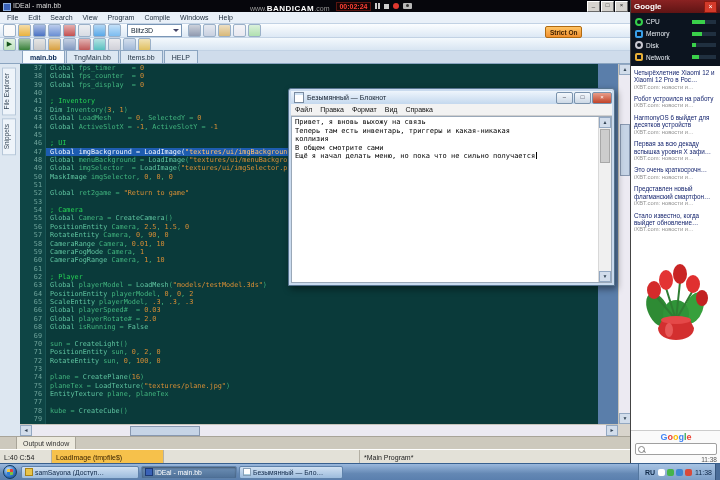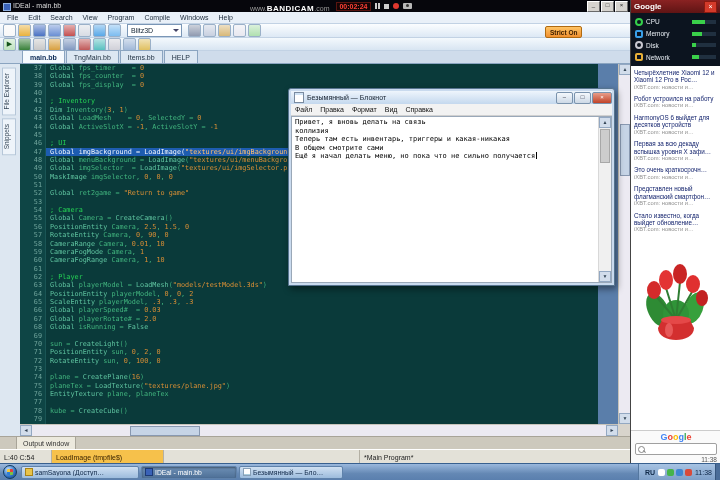--- a/index.html
+++ b/index.html
@@ -366,23 +366,23 @@
     </div>
     <div class="np-menu" id="np-menu">
         <div class="np-menu-item">Файл</div>
         <div class="np-menu-item">Правка</div>
         <div class="np-menu-item">Формат</div>
         <div class="np-menu-item">Вид</div>
         <div class="np-menu-item">Справка</div>
       </div>
     <div class="np-body">
       <div class="np-text" id="np-text">
-          <div class="np-line">Привет, я вновь делать на связь</div>
+          <div class="np-line">Привет, я вновь выхожу на связь</div>
+          <div class="np-line">Теперь там есть инвентарь, триггеры и какая-никакая</div>
           <div class="np-line">коллизия</div>
-          <div class="np-line">Теперь там есть инвентарь, триггеры и какая-никакая</div>
           <div class="np-line">В общем смотрите сами</div>
           <div class="np-line">Ещё я начал делать меню, но пока что не сильно получается<span class="caret"></span></div>
         </div>
       <div class="np-scroll">
         <div class="sb-btn" style="width:12px;">▲</div>
         <div class="np-thumb"></div>
         <div class="sb-btn down" style="width:12px;">▼</div>
       </div>
     </div>
   </div>

